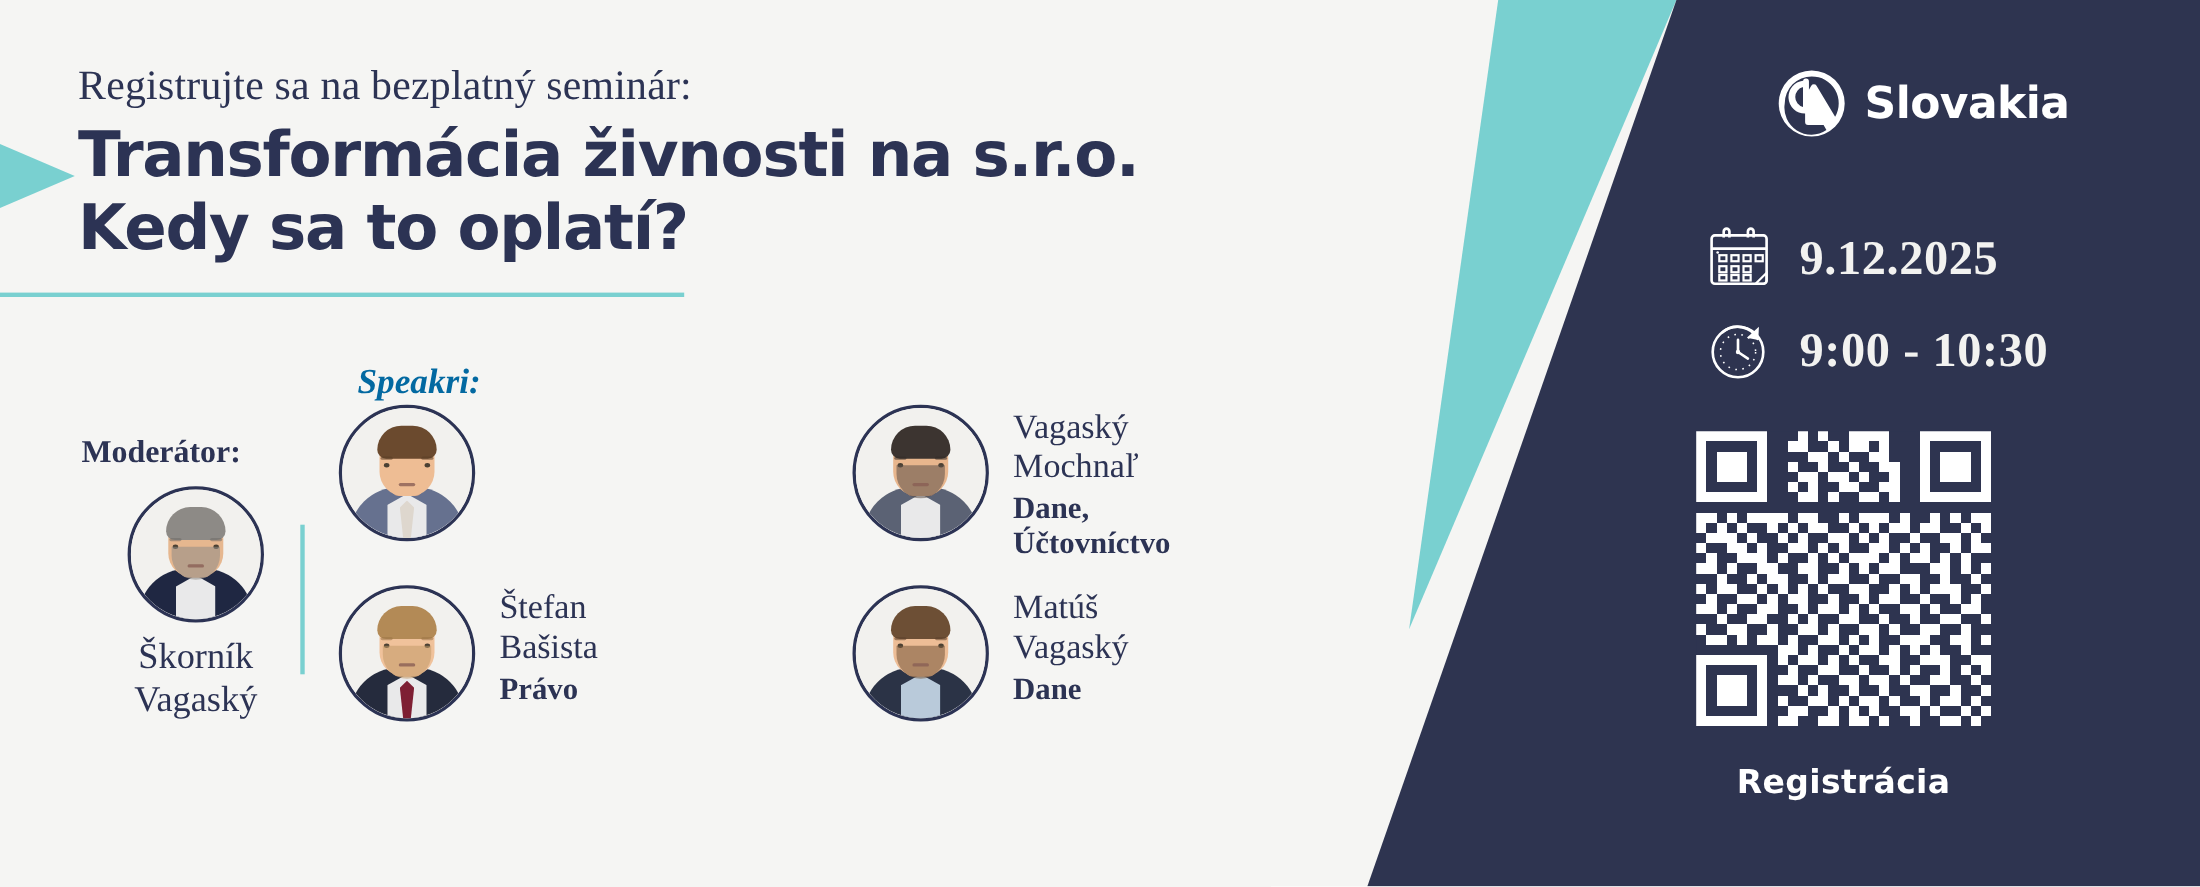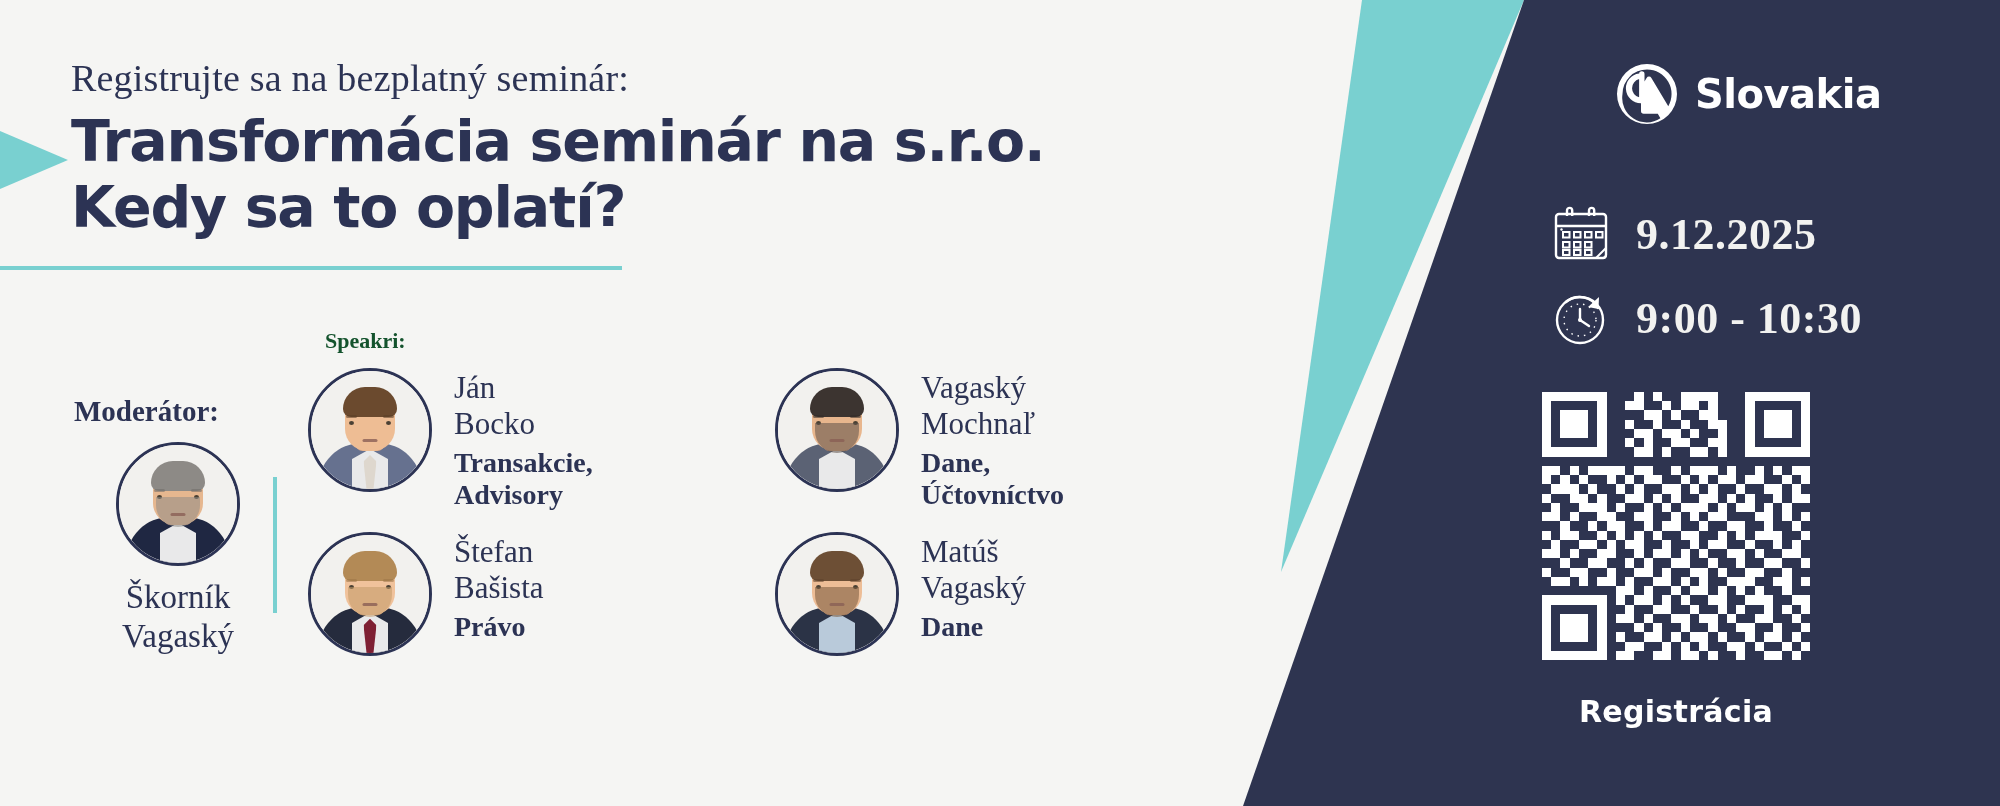--- a/index.html
+++ b/index.html
@@ -88,23 +88,24 @@
     font-size: 29px;
     color: #2c3354;
     white-space: nowrap;
   }
   .label-speakers {
     position: absolute;
     left: 325px;
     top: 328px;
     font-family: "Liberation Serif", serif;
     font-weight: bold;
-    font-size: 22px;
-    color: #14532d;
+    font-size: 32px;
+    color: #0369a1;
     white-space: nowrap;
+    font-style: italic;
   }
 
   .divider-vert {
     position: absolute;
     left: 273px;
     top: 477px;
     width: 4px;
     height: 136px;
     background: #79d0d0;
   }
@@ -343,21 +344,21 @@
     <polygon points="1524,0 2000,0 2000,806 1243,806" fill="#2e3450"></polygon>
   </svg>
 
   <div class="left-pane">
 
     <div class="arrow-mark"></div>
 
     <div class="kicker">Registrujte sa na bezplatný seminár:</div>
 
     <div class="headline">
-      <span class="l1">Transformácia seminár na s.r.o.</span>
+      <span class="l1">Transformácia živnosti na s.r.o.</span>
       <span class="l2">Kedy sa to oplatí?</span>
     </div>
 
     <div class="headline-rule"></div>
 
     <div class="label-moderator">Moderátor:</div>
     <div class="label-speakers">Speakri:</div>
 
     <div class="divider-vert"></div>
 
@@ -396,30 +397,20 @@
               <div class="p-shirt"></div>
               <div class="p-tie" style="background:#ded7ce"></div>
               <div class="p-neck" style="background:#e0ab86"></div>
               <div class="p-head" style="background:#eebd94"></div>
               <div class="p-hair" style="background:#6b4a2e"></div>
               <div class="p-brow-l" style="background:#5a3e27"></div>
               <div class="p-brow-r" style="background:#5a3e27"></div>
               <div class="p-eye-l"></div>
               <div class="p-eye-r"></div>
               <div class="p-mouth"></div>
-            </div>
-          </div>
-          <div class="spk-text">
-            <div class="spk-name">
-              <div>Ján</div>
-              <div>Bocko</div>
-            </div>
-            <div class="spk-role">
-              <div>Transakcie,</div>
-              <div>Advisory</div>
             </div>
           </div>
         </div>
 
         <div class="spk-cell">
           <div class="avatar spk">
             <div class="portrait">
               <div class="p-bg"></div>
               <div class="p-body" style="background:#5b6274"></div>
               <div class="p-shirt"></div>

